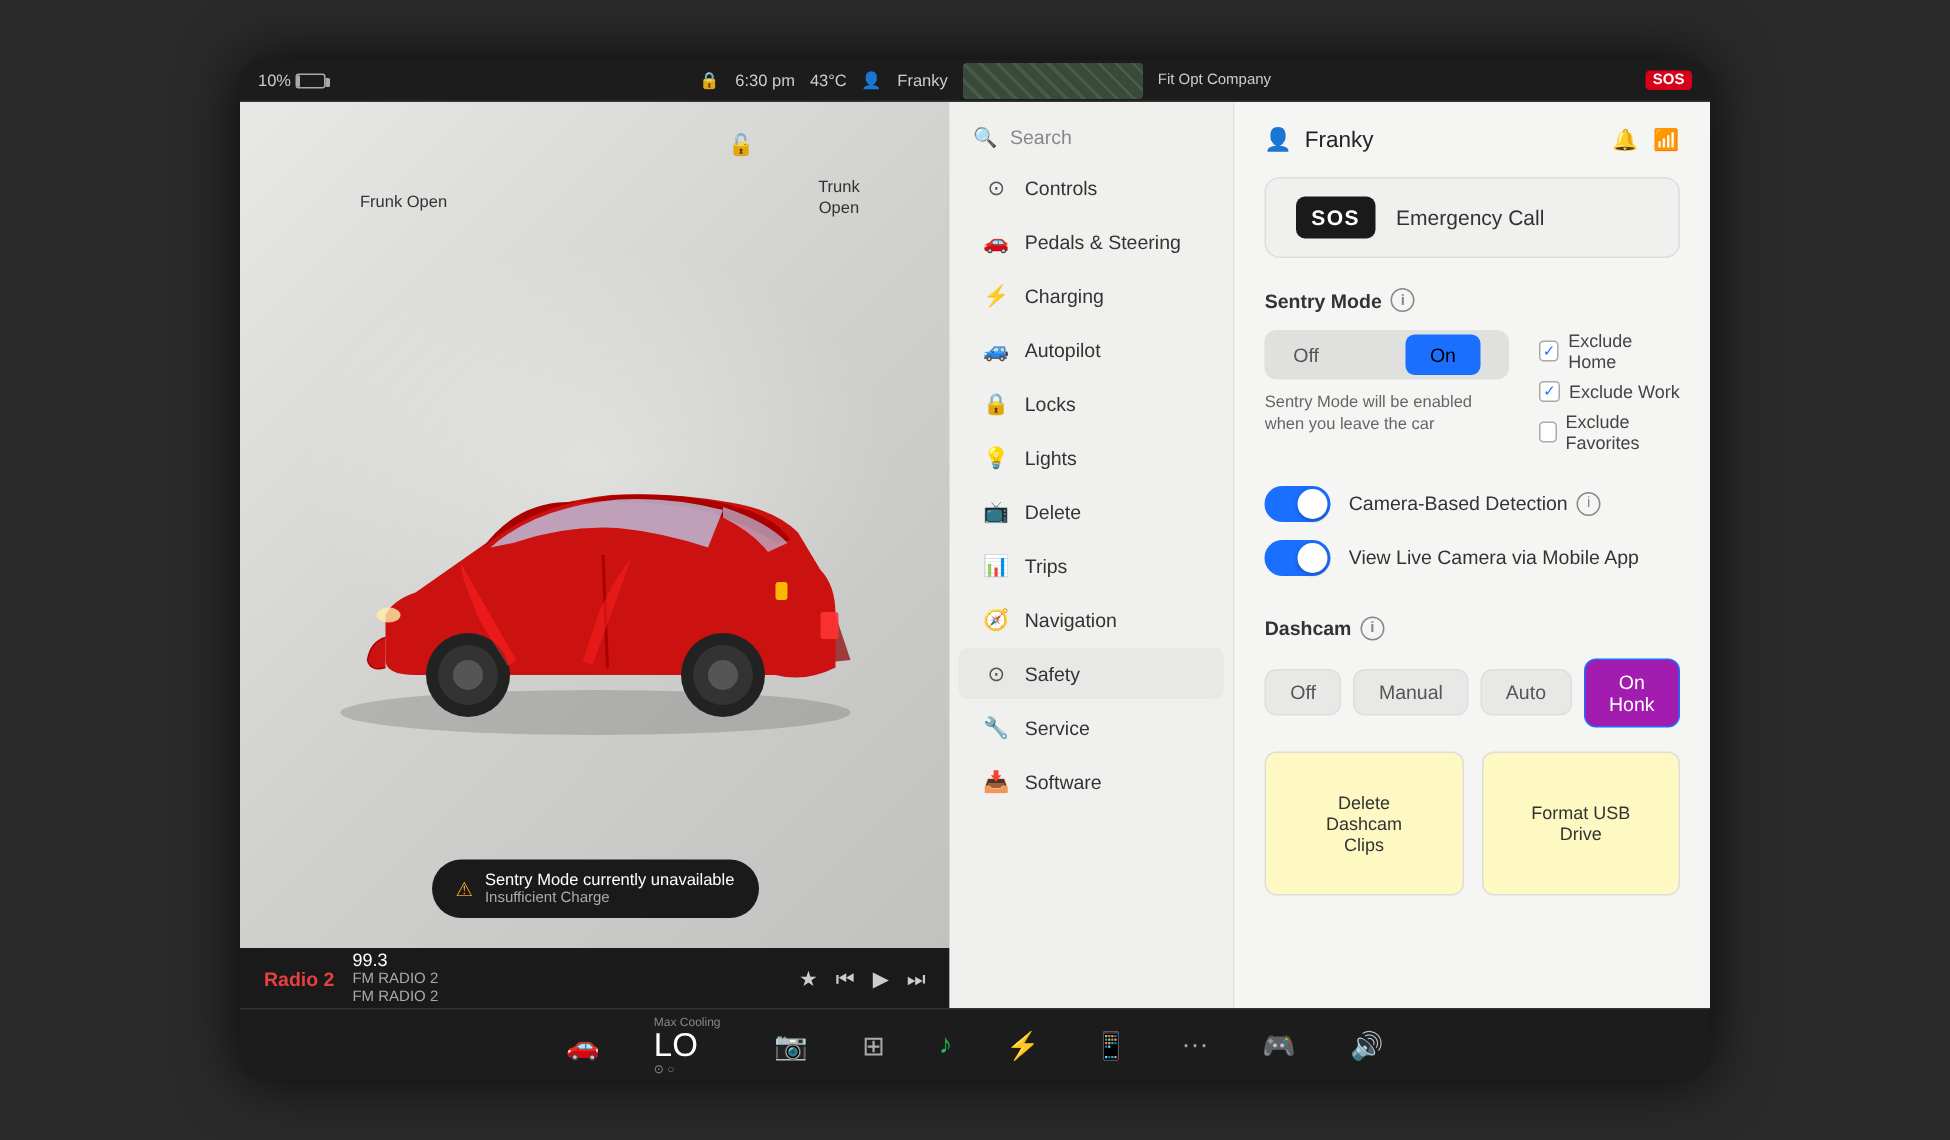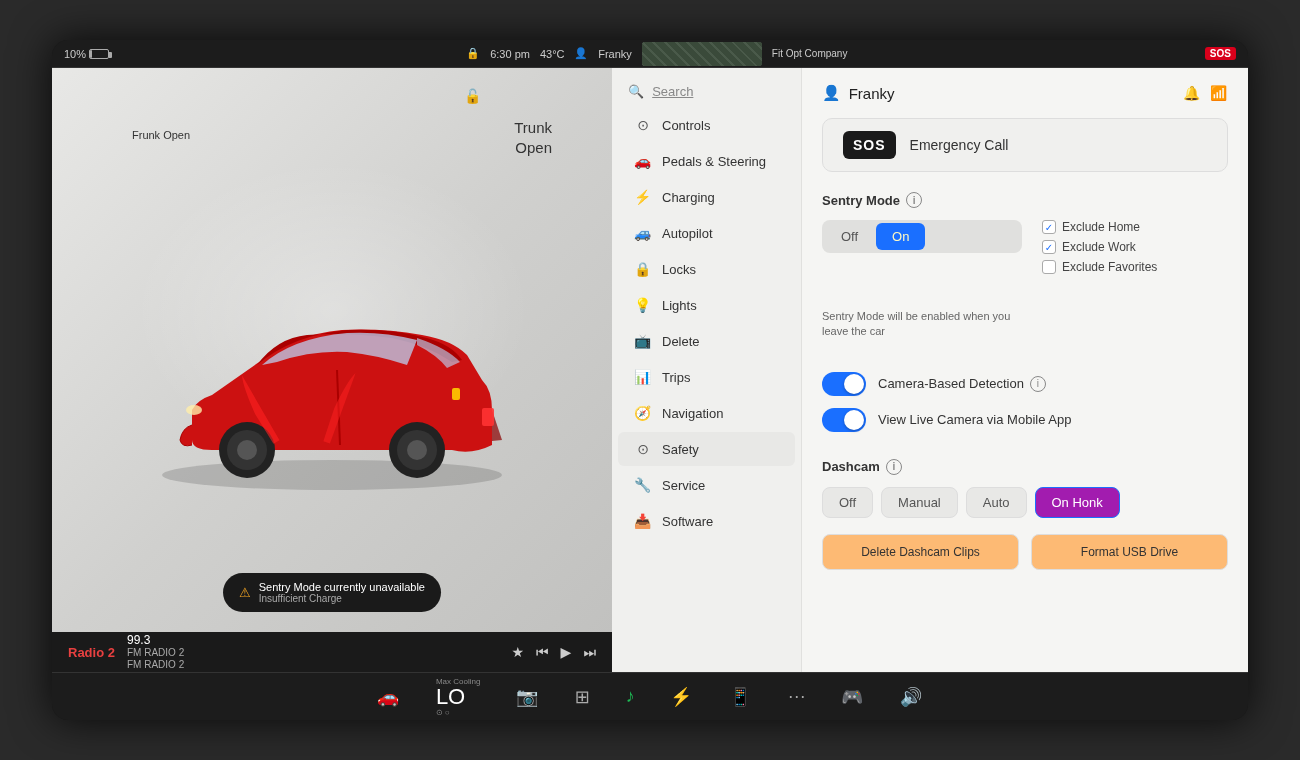--- a/index.html
+++ b/index.html
@@ -8,21 +8,21 @@
       height: 760px;
       background: #2a2a2a;
       display: flex;
       align-items: center;
       justify-content: center;
       font-family: -apple-system, BlinkMacSystemFont, 'Segoe UI', sans-serif;
       overflow: hidden;
     }
 
     .screen-wrapper {
-      width: 1196px;
+      width: 980px;
       height: 680px;
       background: #1a1a1a;
       border-radius: 16px;
       overflow: hidden;
       display: flex;
       flex-direction: column;
       box-shadow: 0 0 40px rgba(0,0,0,0.8);
       position: relative;
     }
 
@@ -106,22 +106,22 @@
 
     .frunk-label {
       position: absolute;
       top: 60px; left: 80px;
       font-size: 11px; color: #333; font-weight: 500;
       line-height: 1.3;
     }
     .trunk-label {
       position: absolute;
       top: 50px; right: 60px;
-      font-size: 15px; color: #333; font-weight: 500;
-      text-align: right;
+      font-size: 11px; color: #333; font-weight: 500;
+      text-align: center;
       line-height: 1.3;
     }
     .lock-icon-car {
       position: absolute;
       top: 20px; right: 130px;
       font-size: 14px; color: #555;
     }
 
     .sentry-warning {
       position: absolute;
@@ -296,22 +296,23 @@
       padding: 6px 16px;
       border-radius: 6px;
       font-size: 13px;
       cursor: pointer;
       border: none;
       background: transparent;
       color: #555;
     }
     .toggle-btn.active {
       background: #1a6fff;
-      color: #fef9c3;
+      color: #000000;
       font-weight: 500;
+      margin-left: 40px;
     }
 
     .checkboxes { display: flex; flex-direction: column; gap: 6px; }
     .checkbox-item {
       display: flex; align-items: center; gap: 6px;
       font-size: 12px; color: #444;
     }
     .checkbox-check {
       width: 14px; height: 14px;
       border: 1px solid #aaa;
@@ -320,21 +321,20 @@
       font-size: 10px; color: #1a6fff;
       background: white;
     }
     .checkbox-check.checked { background: white; }
 
     .sentry-desc {
       font-size: 11px; color: #666;
       margin-bottom: 16px;
       max-width: 200px;
       line-height: 1.4;
-      margin-top: 48px;
     }
 
     
     .toggle-row {
       display: flex;
       gap: 12px;
       margin-bottom: 12px;
     }
     .switch {
       width: 44px; height: 24px;
@@ -384,22 +384,22 @@
 
     
     .bottom-actions {
       display: flex;
       gap: 12px;
       margin-top: auto;
       padding-top: 16px;
     }
     .action-btn {
       flex: 1;
-      padding: 10px;
-      background: #fdba74;
+      padding: 26px;
+      background: #fef9c3;
       border: 1px solid #ddd;
       border-radius: 8px;
       font-size: 12px;
       color: #333;
       cursor: pointer;
       text-align: center;
     }
 
     
     .taskbar {
@@ -538,21 +538,21 @@
           <span>⏭</span>
         </div>
       </div>
     </div>
 
     <div class="right-panel">
 
       <div class="side-menu">
         <div class="menu-search">
           <span>🔍</span>
-          <span style="color:#888;text-decoration:underline;">Search</span>
+          <span style="color:#888;">Search</span>
         </div>
 
         <div class="menu-item">
           <span class="menu-icon">⊙</span>
           <span>Controls</span>
         </div>
         <div class="menu-item">
           <span class="menu-icon">🚗</span>
           <span>Pedals &amp; Steering</span>
         </div>

